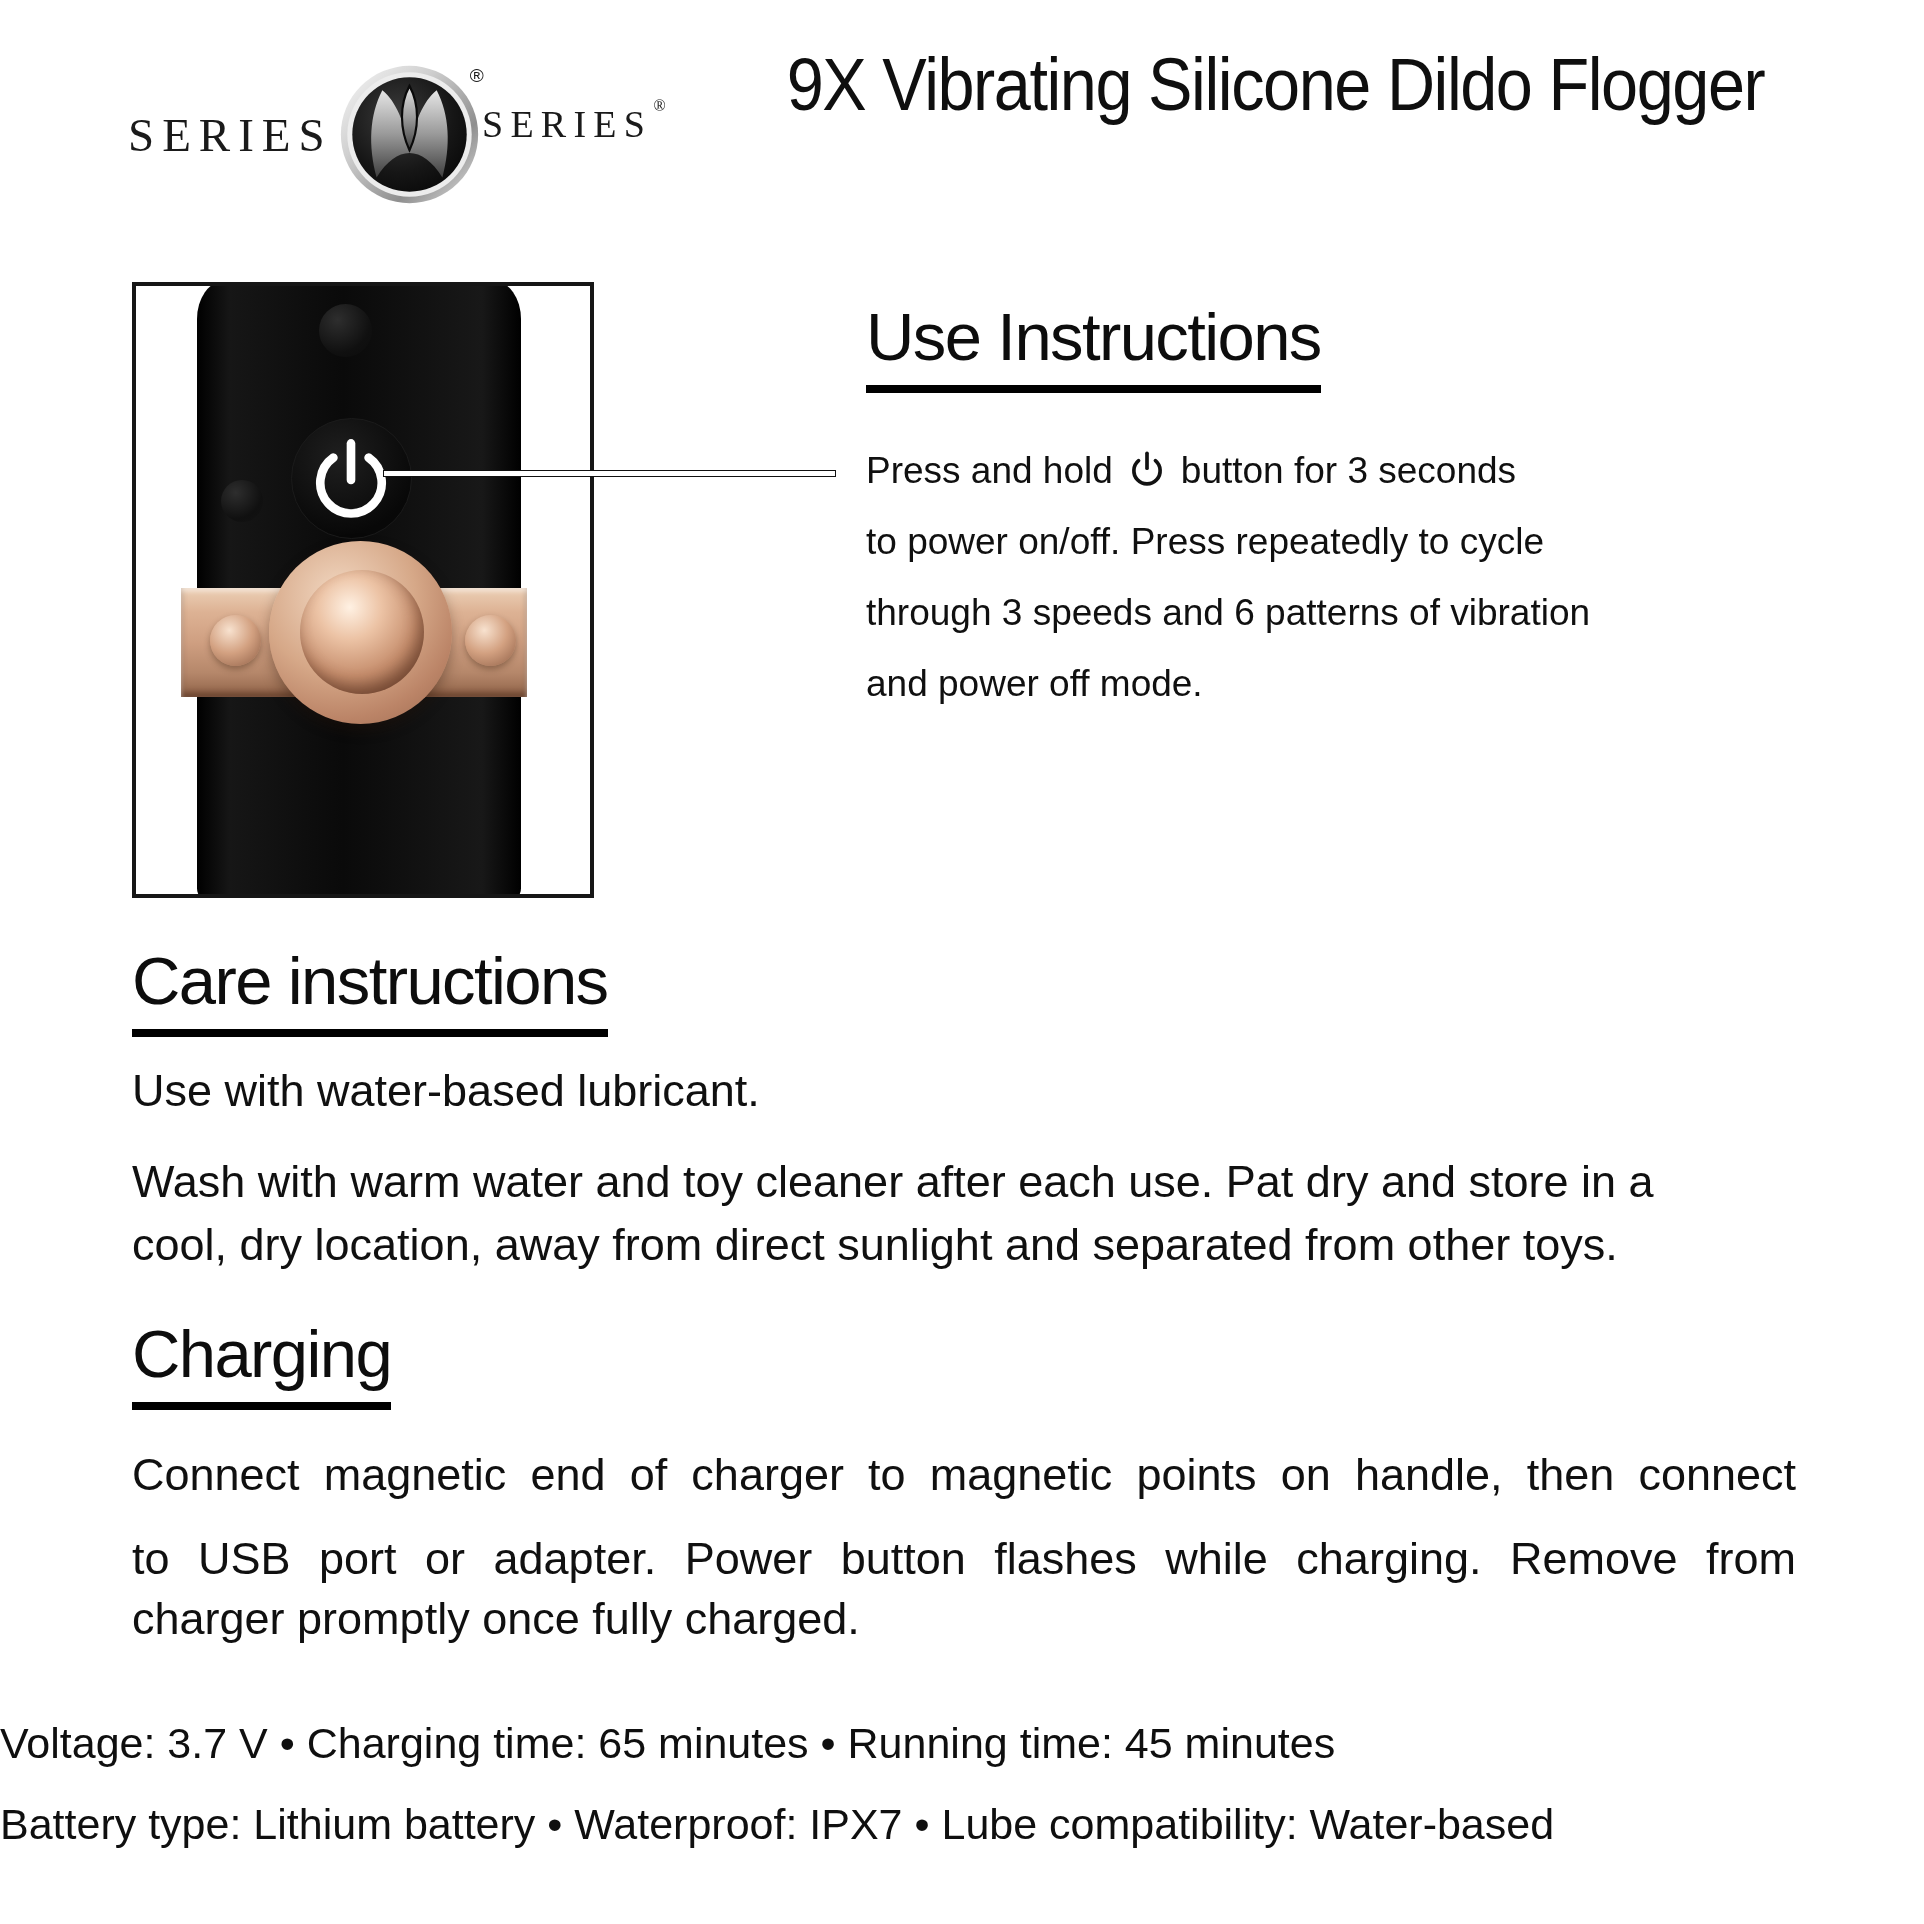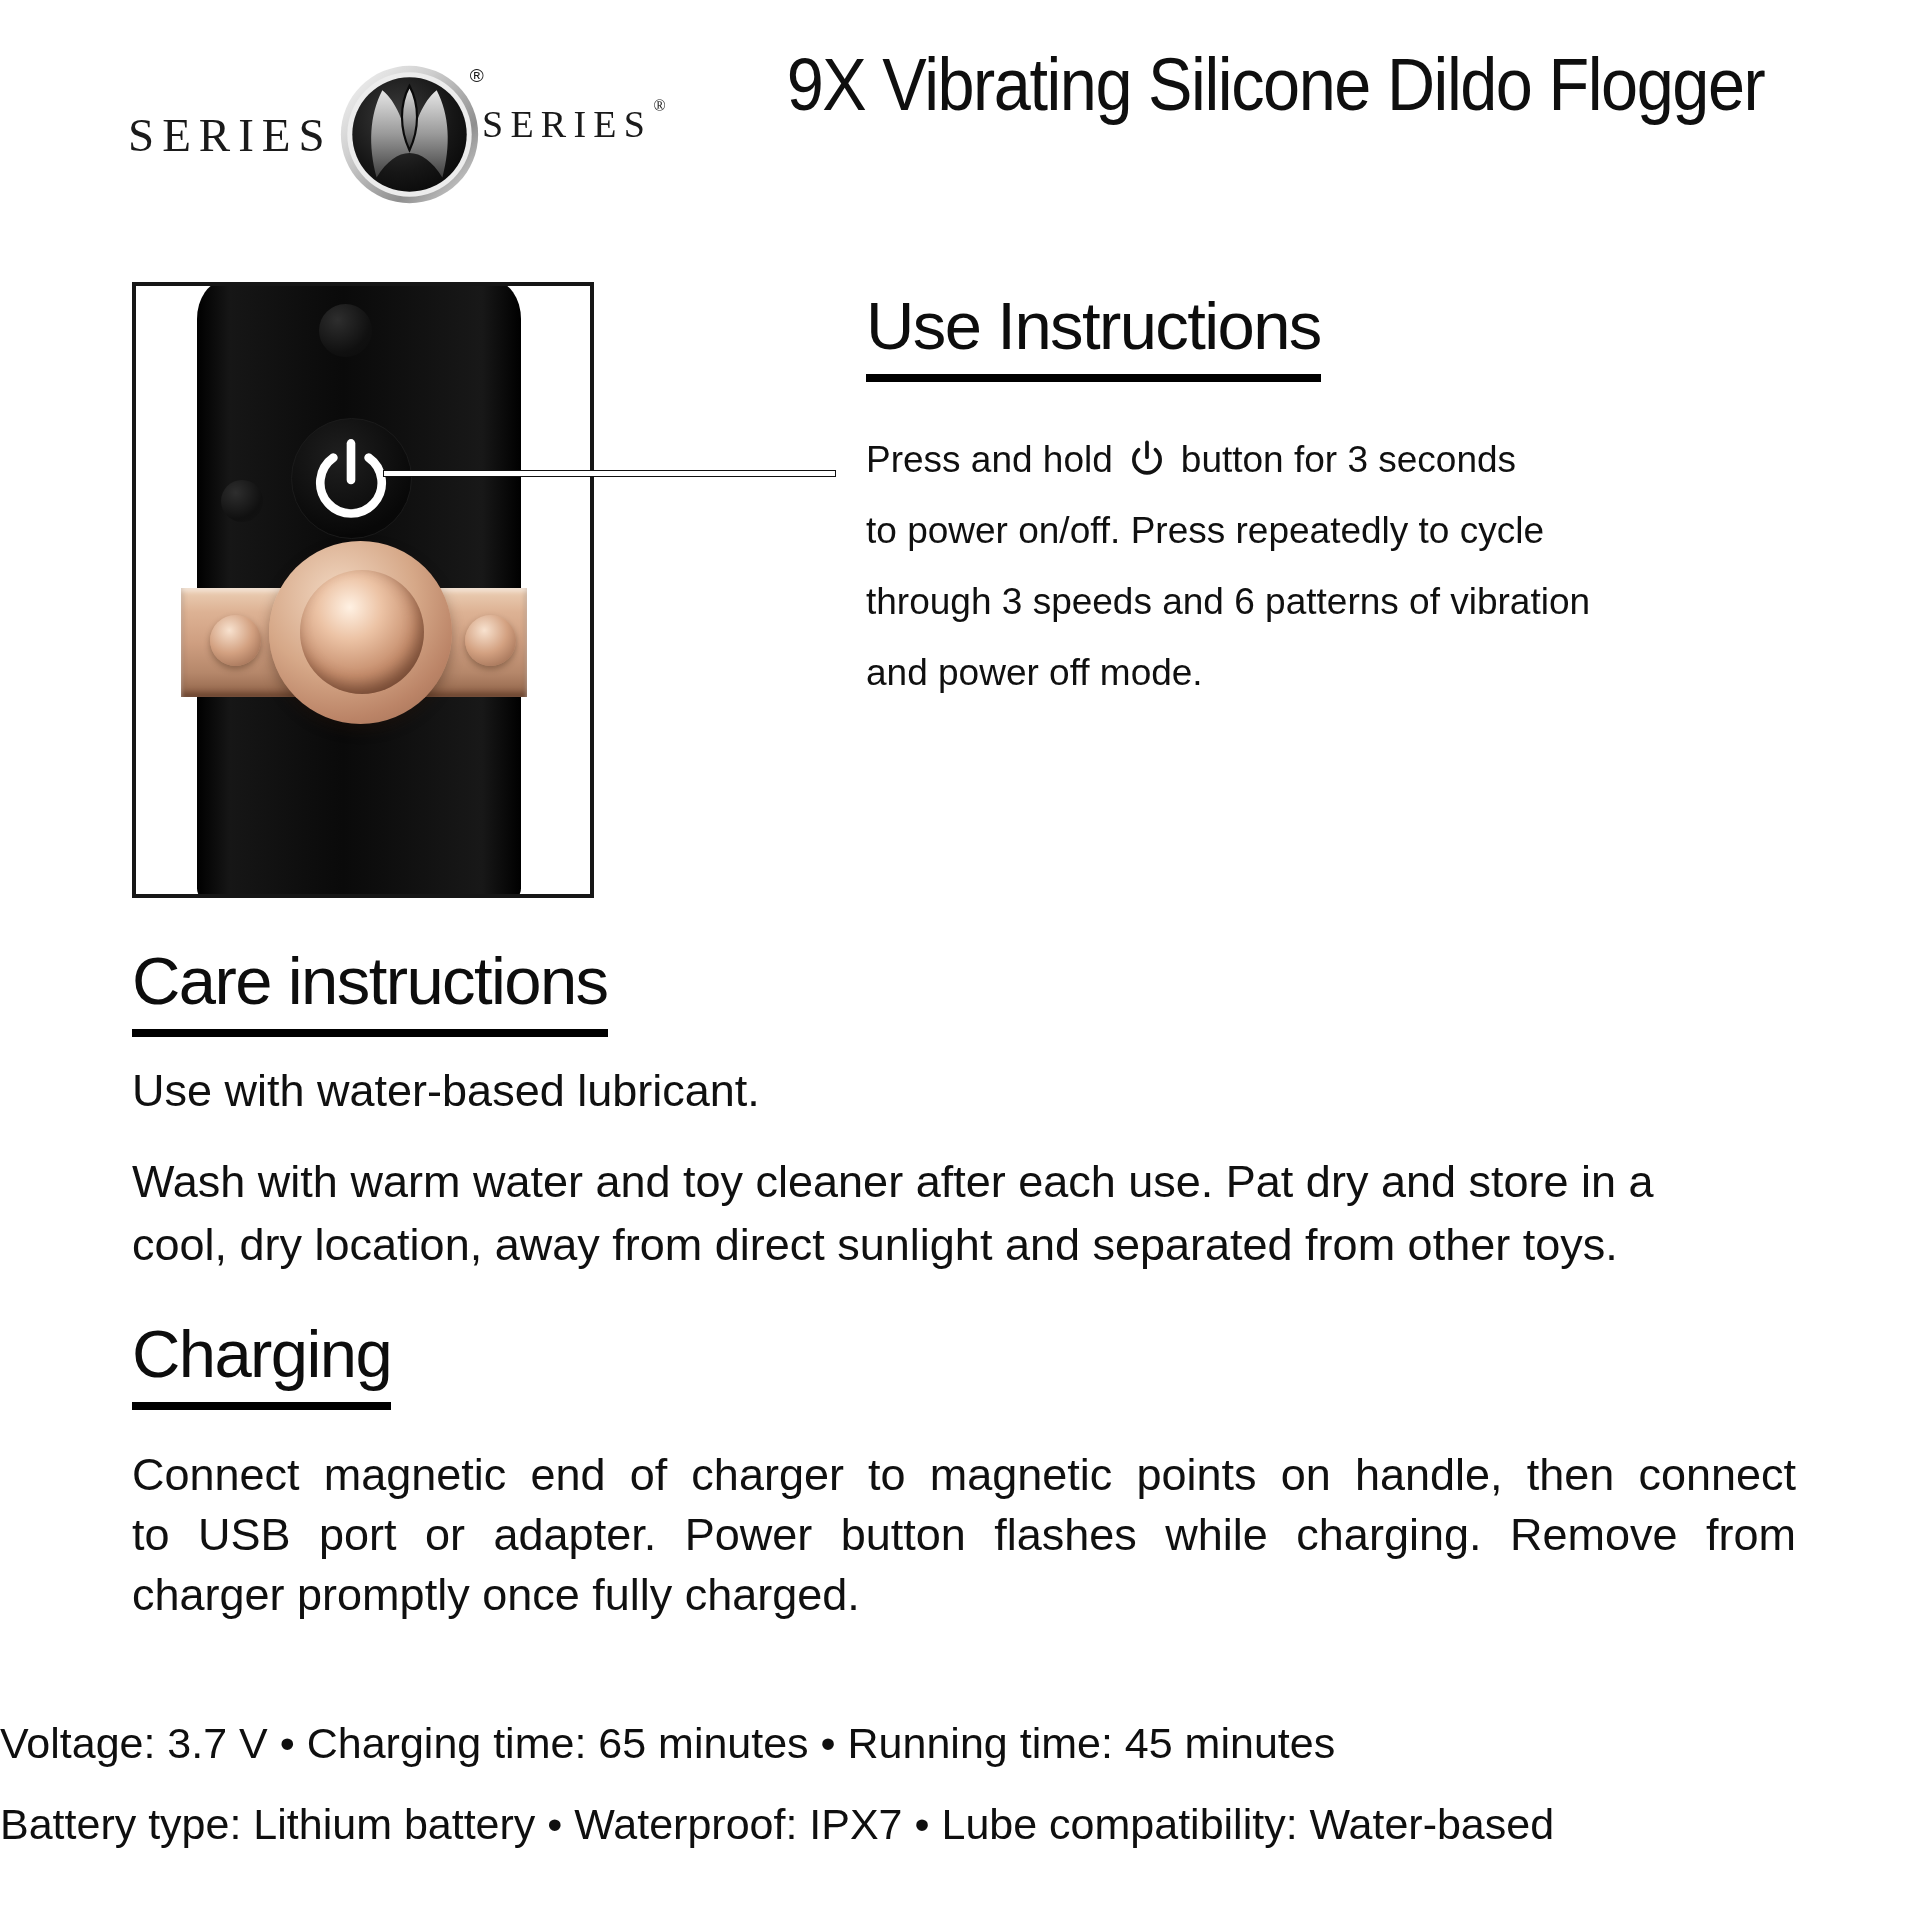--- a/index.html
+++ b/index.html
@@ -77,33 +77,33 @@
   .callout-line{
     position:absolute;left:383px;top:470px;width:451px;height:4.8px;
     background:#ffffff;border:1.6px solid #111;z-index:6;
   }
 
   
   .heading{
     display:inline-block;font-size:67px;letter-spacing:-1.6px;color:#0d0d0d;
     padding-bottom:13px;border-bottom:8.8px solid #000;line-height:1.05;
   }
-  .use-block{position:absolute;left:866px;top:291px;width:1051px;}
+  .use-block{position:absolute;left:866px;top:302px;width:1051px;}
   .use-body{margin-top:42px;font-size:37px;color:#101010;}
   .use-line{line-height:71px;white-space:nowrap;}
   .inline-power{width:42px;height:42px;vertical-align:-6.4px;margin:0 13px;}
 
   .care-block{position:absolute;left:132px;top:946px;width:1664px;}
   .body-line{font-size:45px;line-height:63px;color:#101010;white-space:nowrap;}
   .care-para1{margin-top:22px;}
   .care-para2{margin-top:28px;}
 
   .charging-block{position:absolute;left:132px;top:1319px;width:1664px;}
   .charging-body{margin-top:35px;}
-  .just{white-space:normal;text-align:justify;text-align-last:justify;line-height:60px;}
+  .just{white-space:normal;text-align:justify;text-align-last:justify;line-height:60px;margin-top:24px;}
   .charging-body .body-line{line-height:60px;}
 
   .specs{position:absolute;left:0;top:1718px;width:1925px;text-align:left;}
   .spec-line{font-size:43px;line-height:50px;color:#0f0f0f;white-space:nowrap;}
   .spec-line + .spec-line{margin-top:30.5px;}
 </style>
 </head>
 <body>
 
 <div class="page">

